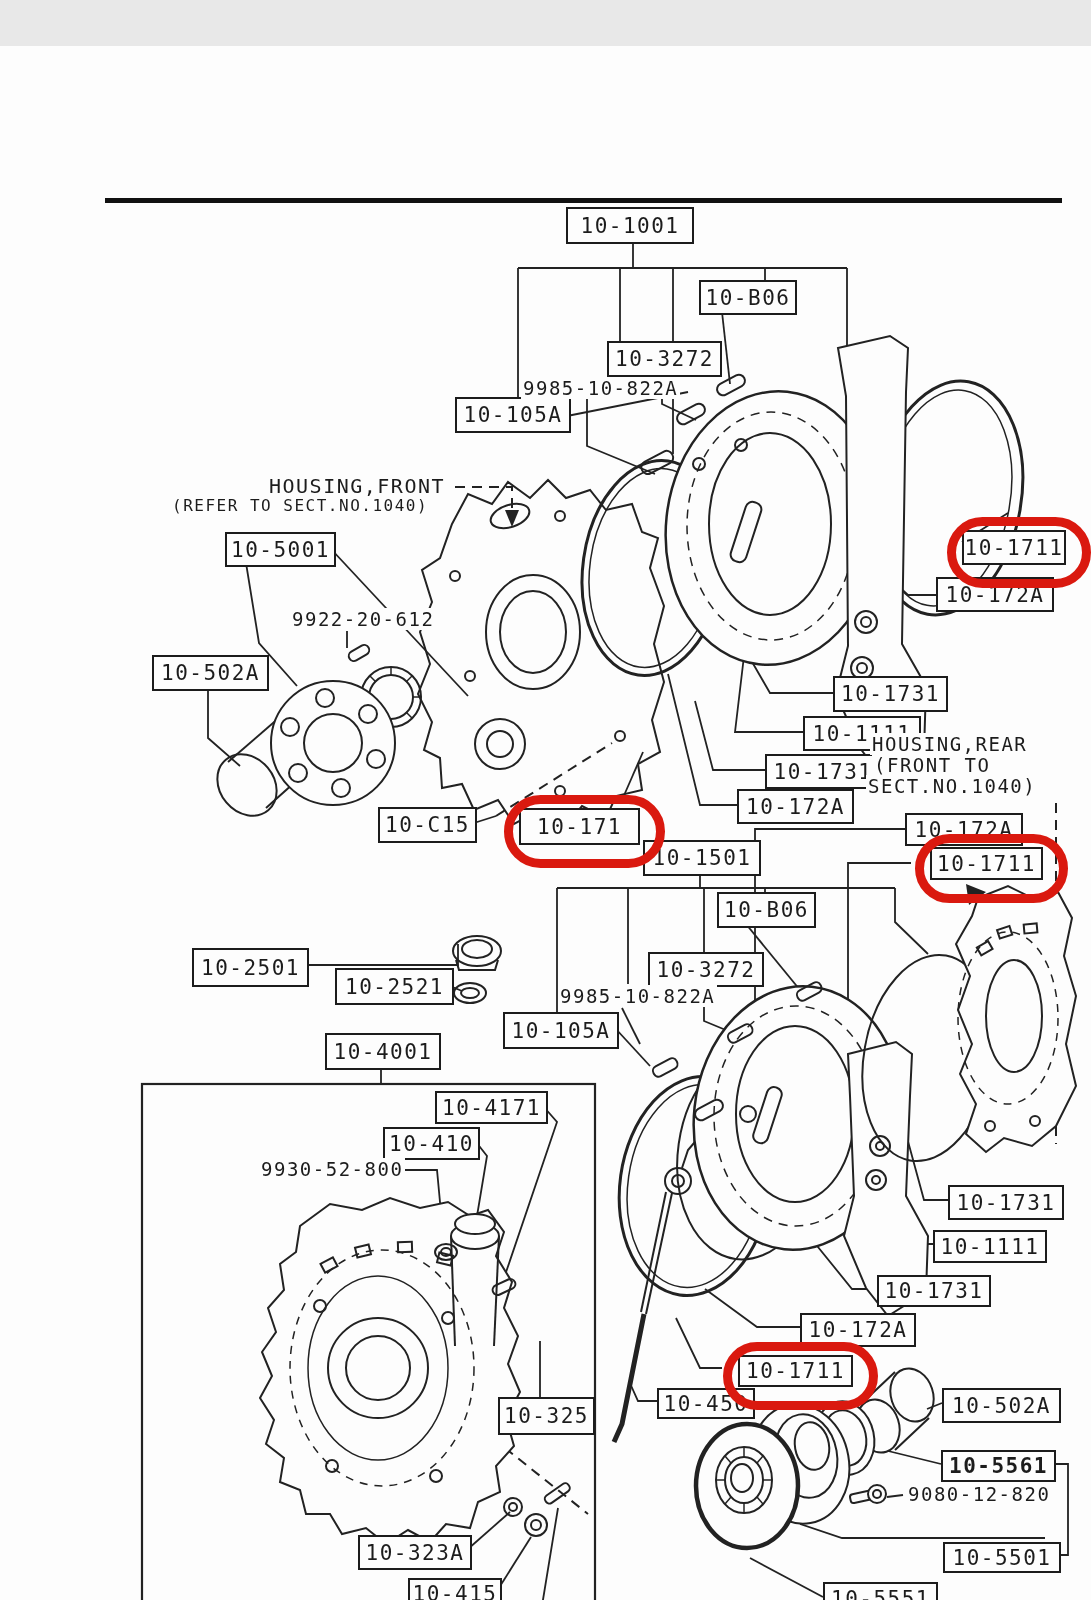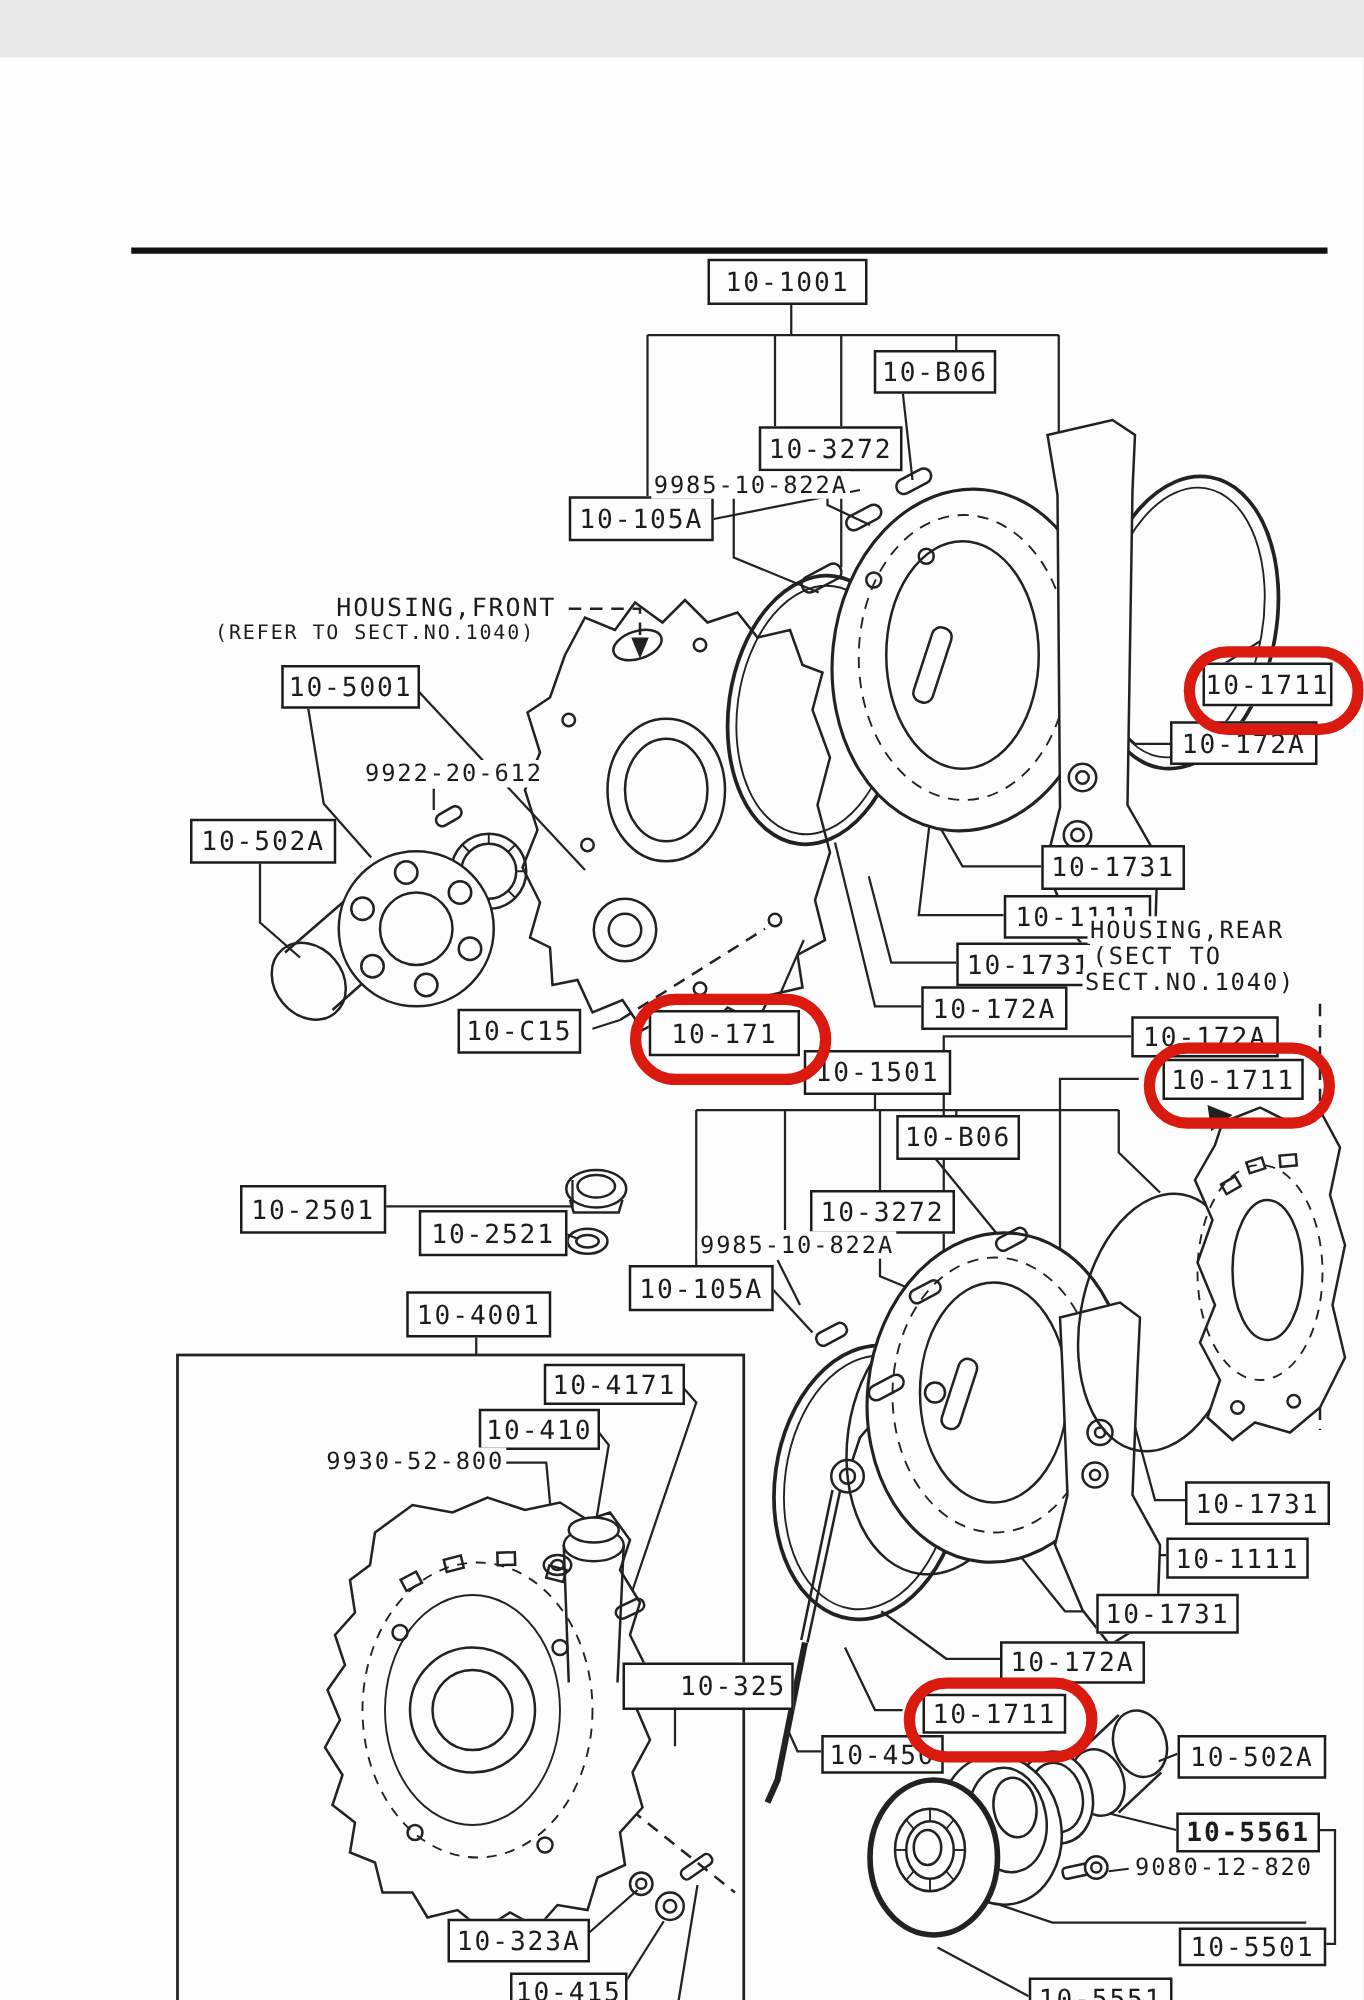--- a/index.html
+++ b/index.html
@@ -278,21 +278,21 @@
     </g>
   </svg>
 
   <div id="label-layer">
       <div class="part-label boxed" style="left: 566px; top: 161px; width: 124px; height: 33px;">10-1001</div>
       <div class="part-label boxed" style="left: 699px; top: 234px; width: 94px; height: 31px;">10-B06</div>
       <div class="part-label boxed" style="left: 607px; top: 295px; width: 111px; height: 32px;">10-3272</div>
       <div class="part-label boxed" style="left: 455px; top: 351px; width: 112px; height: 32px;">10-105A</div>
       <div class="part-label boxed" style="left: 225px; top: 486px; width: 107px; height: 31px;">10-5001</div>
       <div class="part-label boxed" style="left: 152px; top: 609px; width: 113px; height: 32px;">10-502A</div>
-      <div class="part-label boxed" style="left: 366px; top: 761px; width: 95px; height: 32px;">10-C15</div>
+      <div class="part-label boxed" style="left: 378px; top: 761px; width: 95px; height: 32px;">10-C15</div>
       <div class="part-label boxed" style="left: 519px; top: 762px; width: 117px; height: 33px;">10-171</div>
       <div class="red-oval" style="left: 504px; top: 749px; width: 143px; height: 55px; border-color: rgb(218, 25, 15);"></div>
       <div class="part-label boxed" style="left: 643px; top: 794px; width: 114px; height: 32px;">10-1501</div>
       <div class="part-label boxed" style="left: 962px; top: 484px; width: 100px; height: 31px;">10-1711</div>
       <div class="red-oval" style="left: 947px; top: 471px; width: 126px; height: 53px; border-color: rgb(218, 25, 15);"></div>
       <div class="part-label boxed" style="left: 936px; top: 531px; width: 114px; height: 31px;">10-172A</div>
       <div class="part-label boxed" style="left: 833px; top: 630px; width: 111px; height: 32px;">10-1731</div>
       <div class="part-label boxed" style="left: 803px; top: 670px; width: 114px; height: 31px;">10-1111</div>
       <div class="part-label boxed" style="left: 765px; top: 708px; width: 112px; height: 31px;">10-1731</div>
       <div class="part-label boxed" style="left: 737px; top: 743px; width: 113px; height: 31px;">10-172A</div>
@@ -300,39 +300,39 @@
       <div class="part-label boxed" style="left: 930px; top: 801px; width: 109px; height: 29px;">10-1711</div>
       <div class="red-oval" style="left: 915px; top: 788px; width: 135px; height: 51px; border-color: rgb(218, 25, 15);"></div>
       <div class="part-label boxed" style="left: 192px; top: 902px; width: 113px; height: 35px;">10-2501</div>
       <div class="part-label boxed" style="left: 335px; top: 922px; width: 115px; height: 33px; text-align: center;">10-2521</div>
       <div class="part-label boxed" style="left: 325px; top: 987px; width: 112px; height: 33px;">10-4001</div>
       <div class="part-label boxed" style="left: 717px; top: 846px; width: 95px; height: 32px;">10-B06</div>
       <div class="part-label boxed" style="left: 648px; top: 906px; width: 112px; height: 31px;">10-3272</div>
       <div class="part-label boxed" style="left: 503px; top: 966px; width: 112px; height: 33px;">10-105A</div>
       <div class="part-label boxed" style="left: 435px; top: 1045px; width: 109px; height: 29px;">10-4171</div>
       <div class="part-label boxed" style="left: 383px; top: 1081px; width: 93px; height: 29px;">10-410</div>
-      <div class="part-label boxed" style="left: 498px; top: 1284px; width: 93px; height: 34px; padding-left: 40px;">10-325</div>
+      <div class="part-label boxed" style="left: 498px; top: 1351px; width: 93px; height: 34px;">10-325</div>
       <div class="part-label boxed" style="left: 358px; top: 1489px; width: 110px; height: 31px;">10-323A</div>
       <div class="part-label boxed" style="left: 408px; top: 1532px; width: 90px; height: 28px;">10-415</div>
       <div class="part-label boxed" style="left: 948px; top: 1139px; width: 112px; height: 31px;">10-1731</div>
       <div class="part-label boxed" style="left: 933px; top: 1184px; width: 110px; height: 29px;">10-1111</div>
       <div class="part-label boxed" style="left: 877px; top: 1229px; width: 110px; height: 28px;">10-1731</div>
       <div class="part-label boxed" style="left: 800px; top: 1267px; width: 112px; height: 30px;">10-172A</div>
       <div class="part-label boxed" style="left: 738px; top: 1309px; width: 111px; height: 28px;">10-1711</div>
       <div class="red-oval" style="left: 723px; top: 1296px; width: 137px; height: 50px; border-color: rgb(218, 25, 15);"></div>
       <div class="part-label boxed" style="left: 657px; top: 1342px; width: 94px; height: 27px;">10-450</div>
       <div class="part-label boxed" style="left: 942px; top: 1342px; width: 115px; height: 31px;">10-502A</div>
       <div class="part-label boxed" style="left: 941px; top: 1404px; width: 111px; height: 28px; font-weight: bold;">10-5561</div>
       <div class="part-label boxed" style="left: 943px; top: 1496px; width: 114px; height: 27px;">10-5501</div>
       <div class="part-label boxed" style="left: 823px; top: 1536px; width: 111px; height: 30px;">10-5551</div>
       <div class="part-label plain" style="left: 521px; top: 331px;">9985-10-822A</div>
       <div class="part-label plain" style="left: 267px; top: 428px; font-size: 20px;">HOUSING,FRONT</div>
       <div class="part-label plain" style="left: 170px; top: 450px; font-size: 16px;">(REFER TO SECT.NO.1040)</div>
       <div class="part-label plain" style="left: 290px; top: 562px;">9922-20-612</div>
       <div class="part-label plain" style="left: 870px; top: 687px;">HOUSING,REAR</div>
-      <div class="part-label plain" style="left: 872px; top: 708px;">(SECT TO</div>
+      <div class="part-label plain" style="left: 872px; top: 708px;">(FRONT TO</div>
       <div class="part-label plain" style="left: 866px; top: 729px;">SECT.NO.1040)</div>
       <div class="part-label plain" style="left: 558px; top: 939px;">9985-10-822A</div>
       <div class="part-label plain" style="left: 259px; top: 1112px;">9930-52-800</div>
       <div class="part-label plain" style="left: 906px; top: 1437px;">9080-12-820</div>
       <div class="part-label plain" style="left: 378px; top: 1559px;">9978-91-220</div>
     </div>
 </div>
 
 </body></html>

